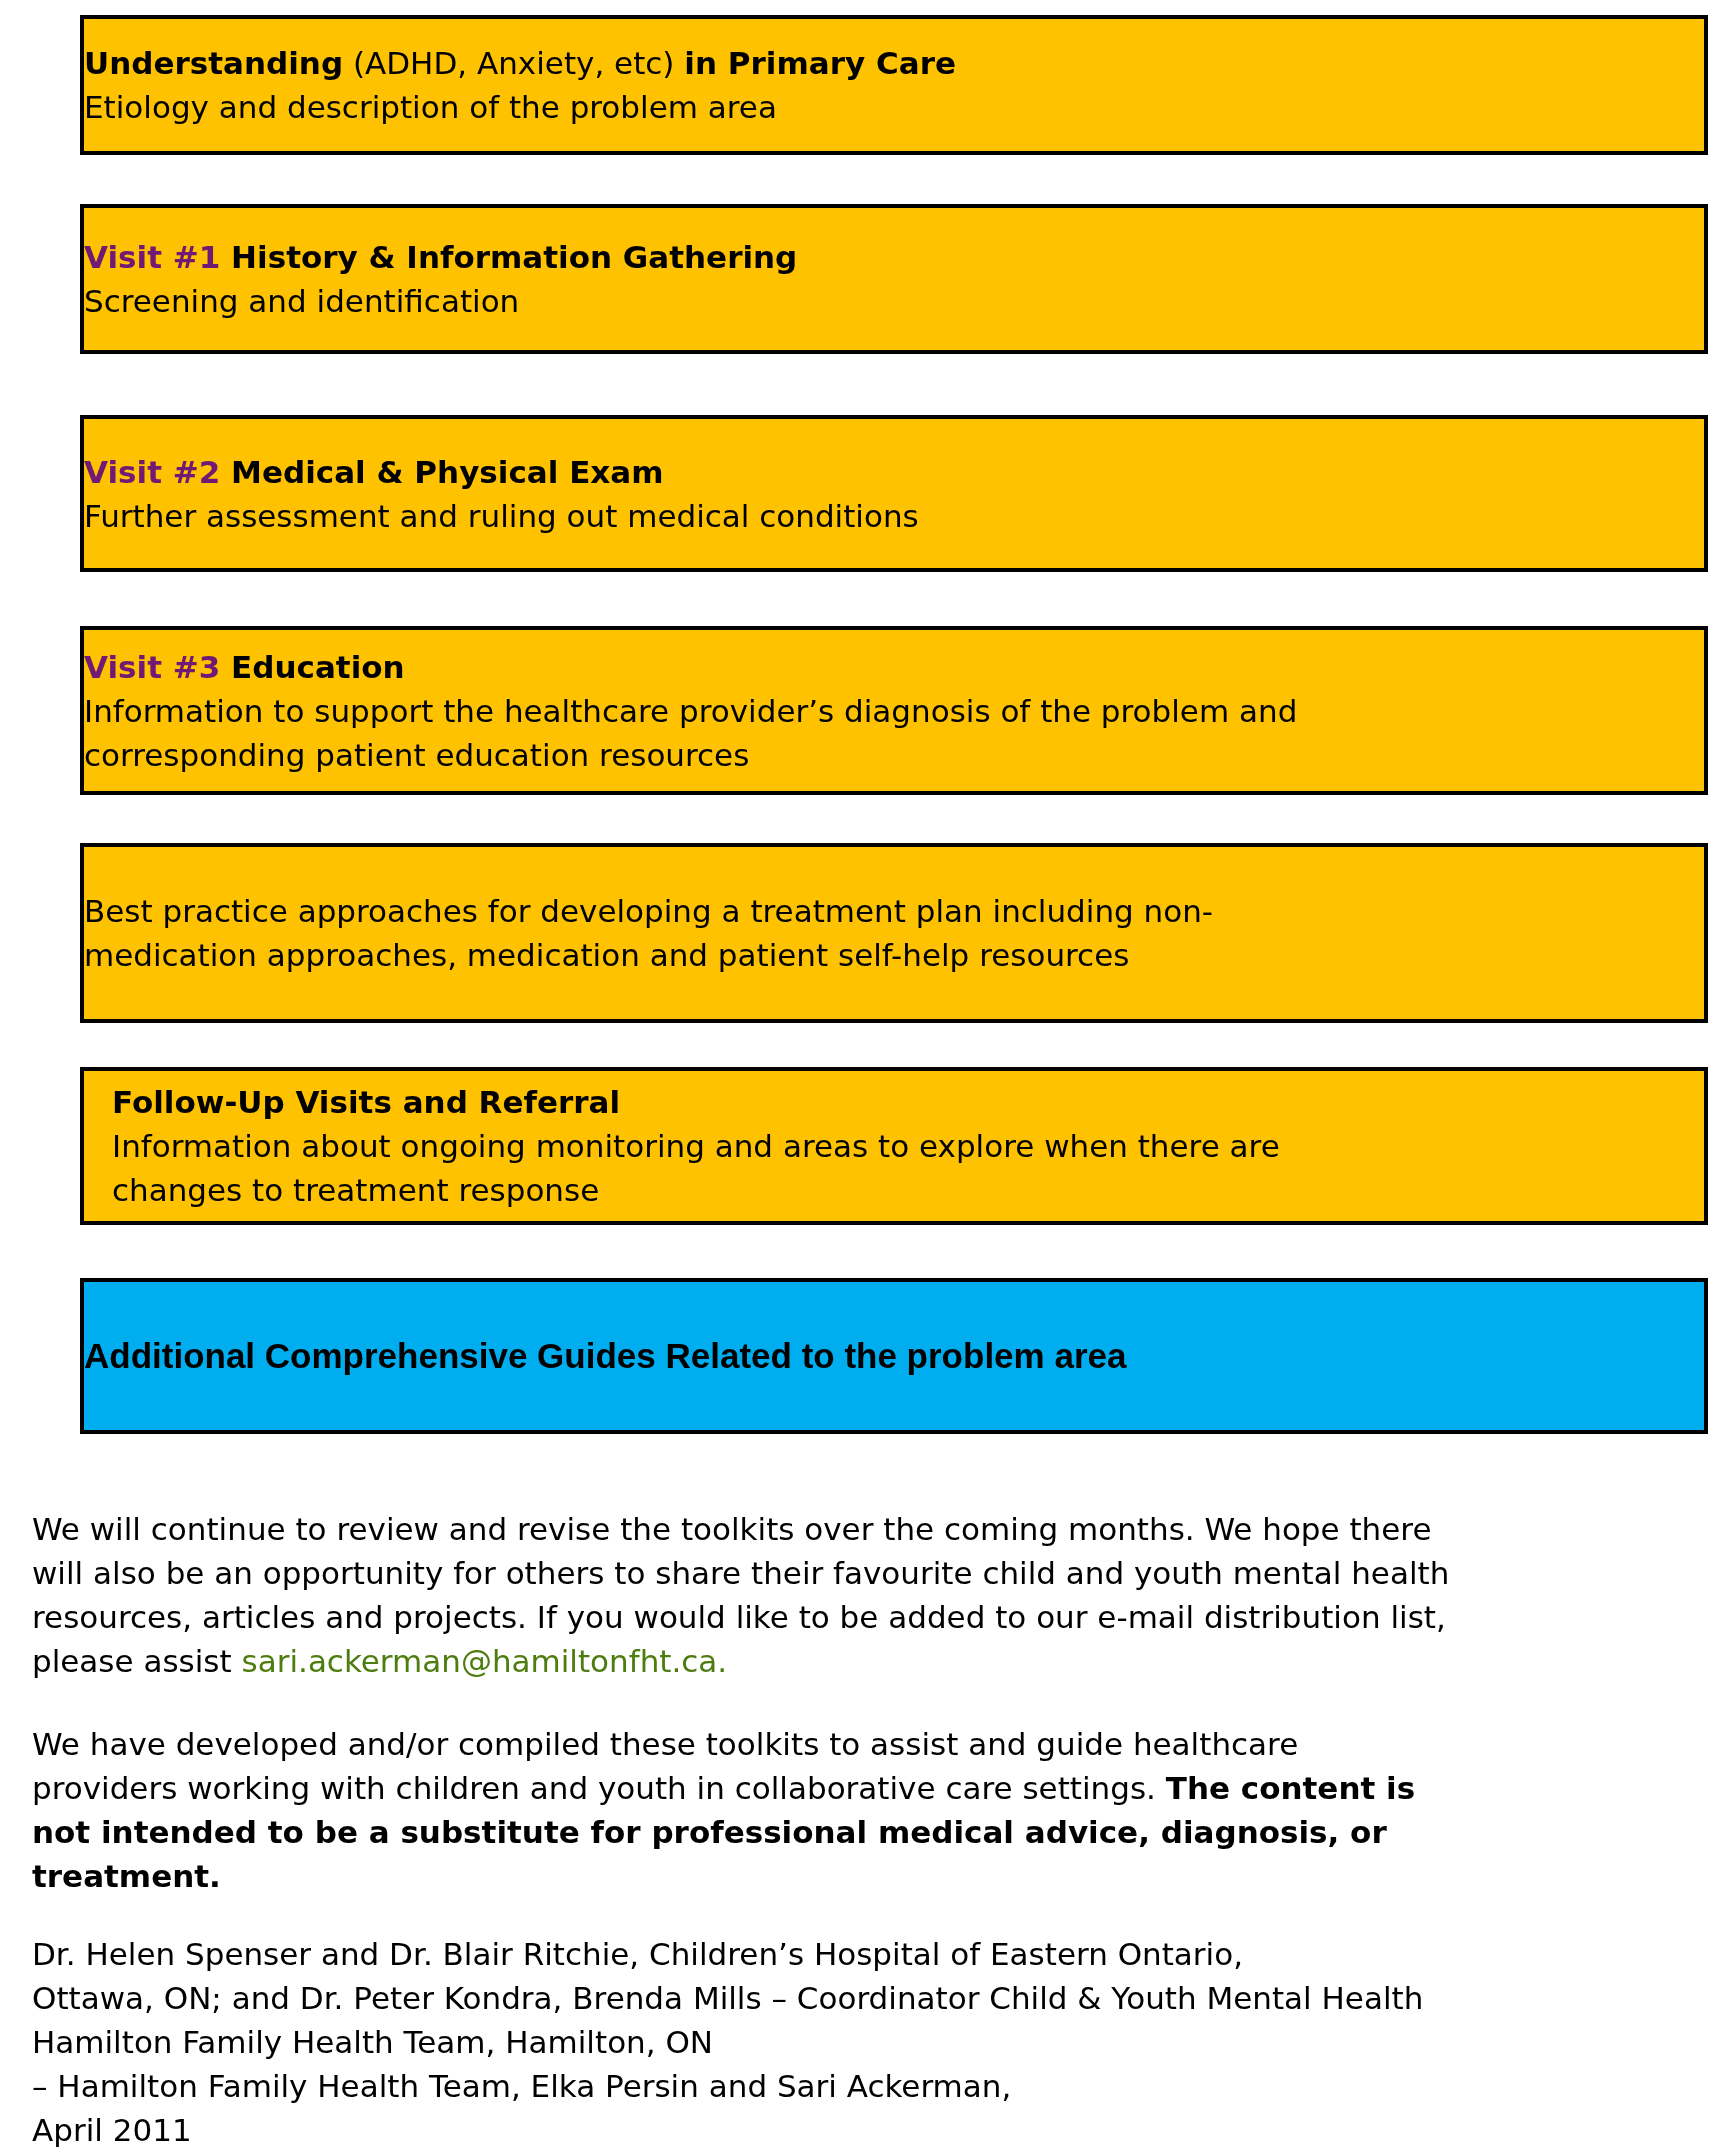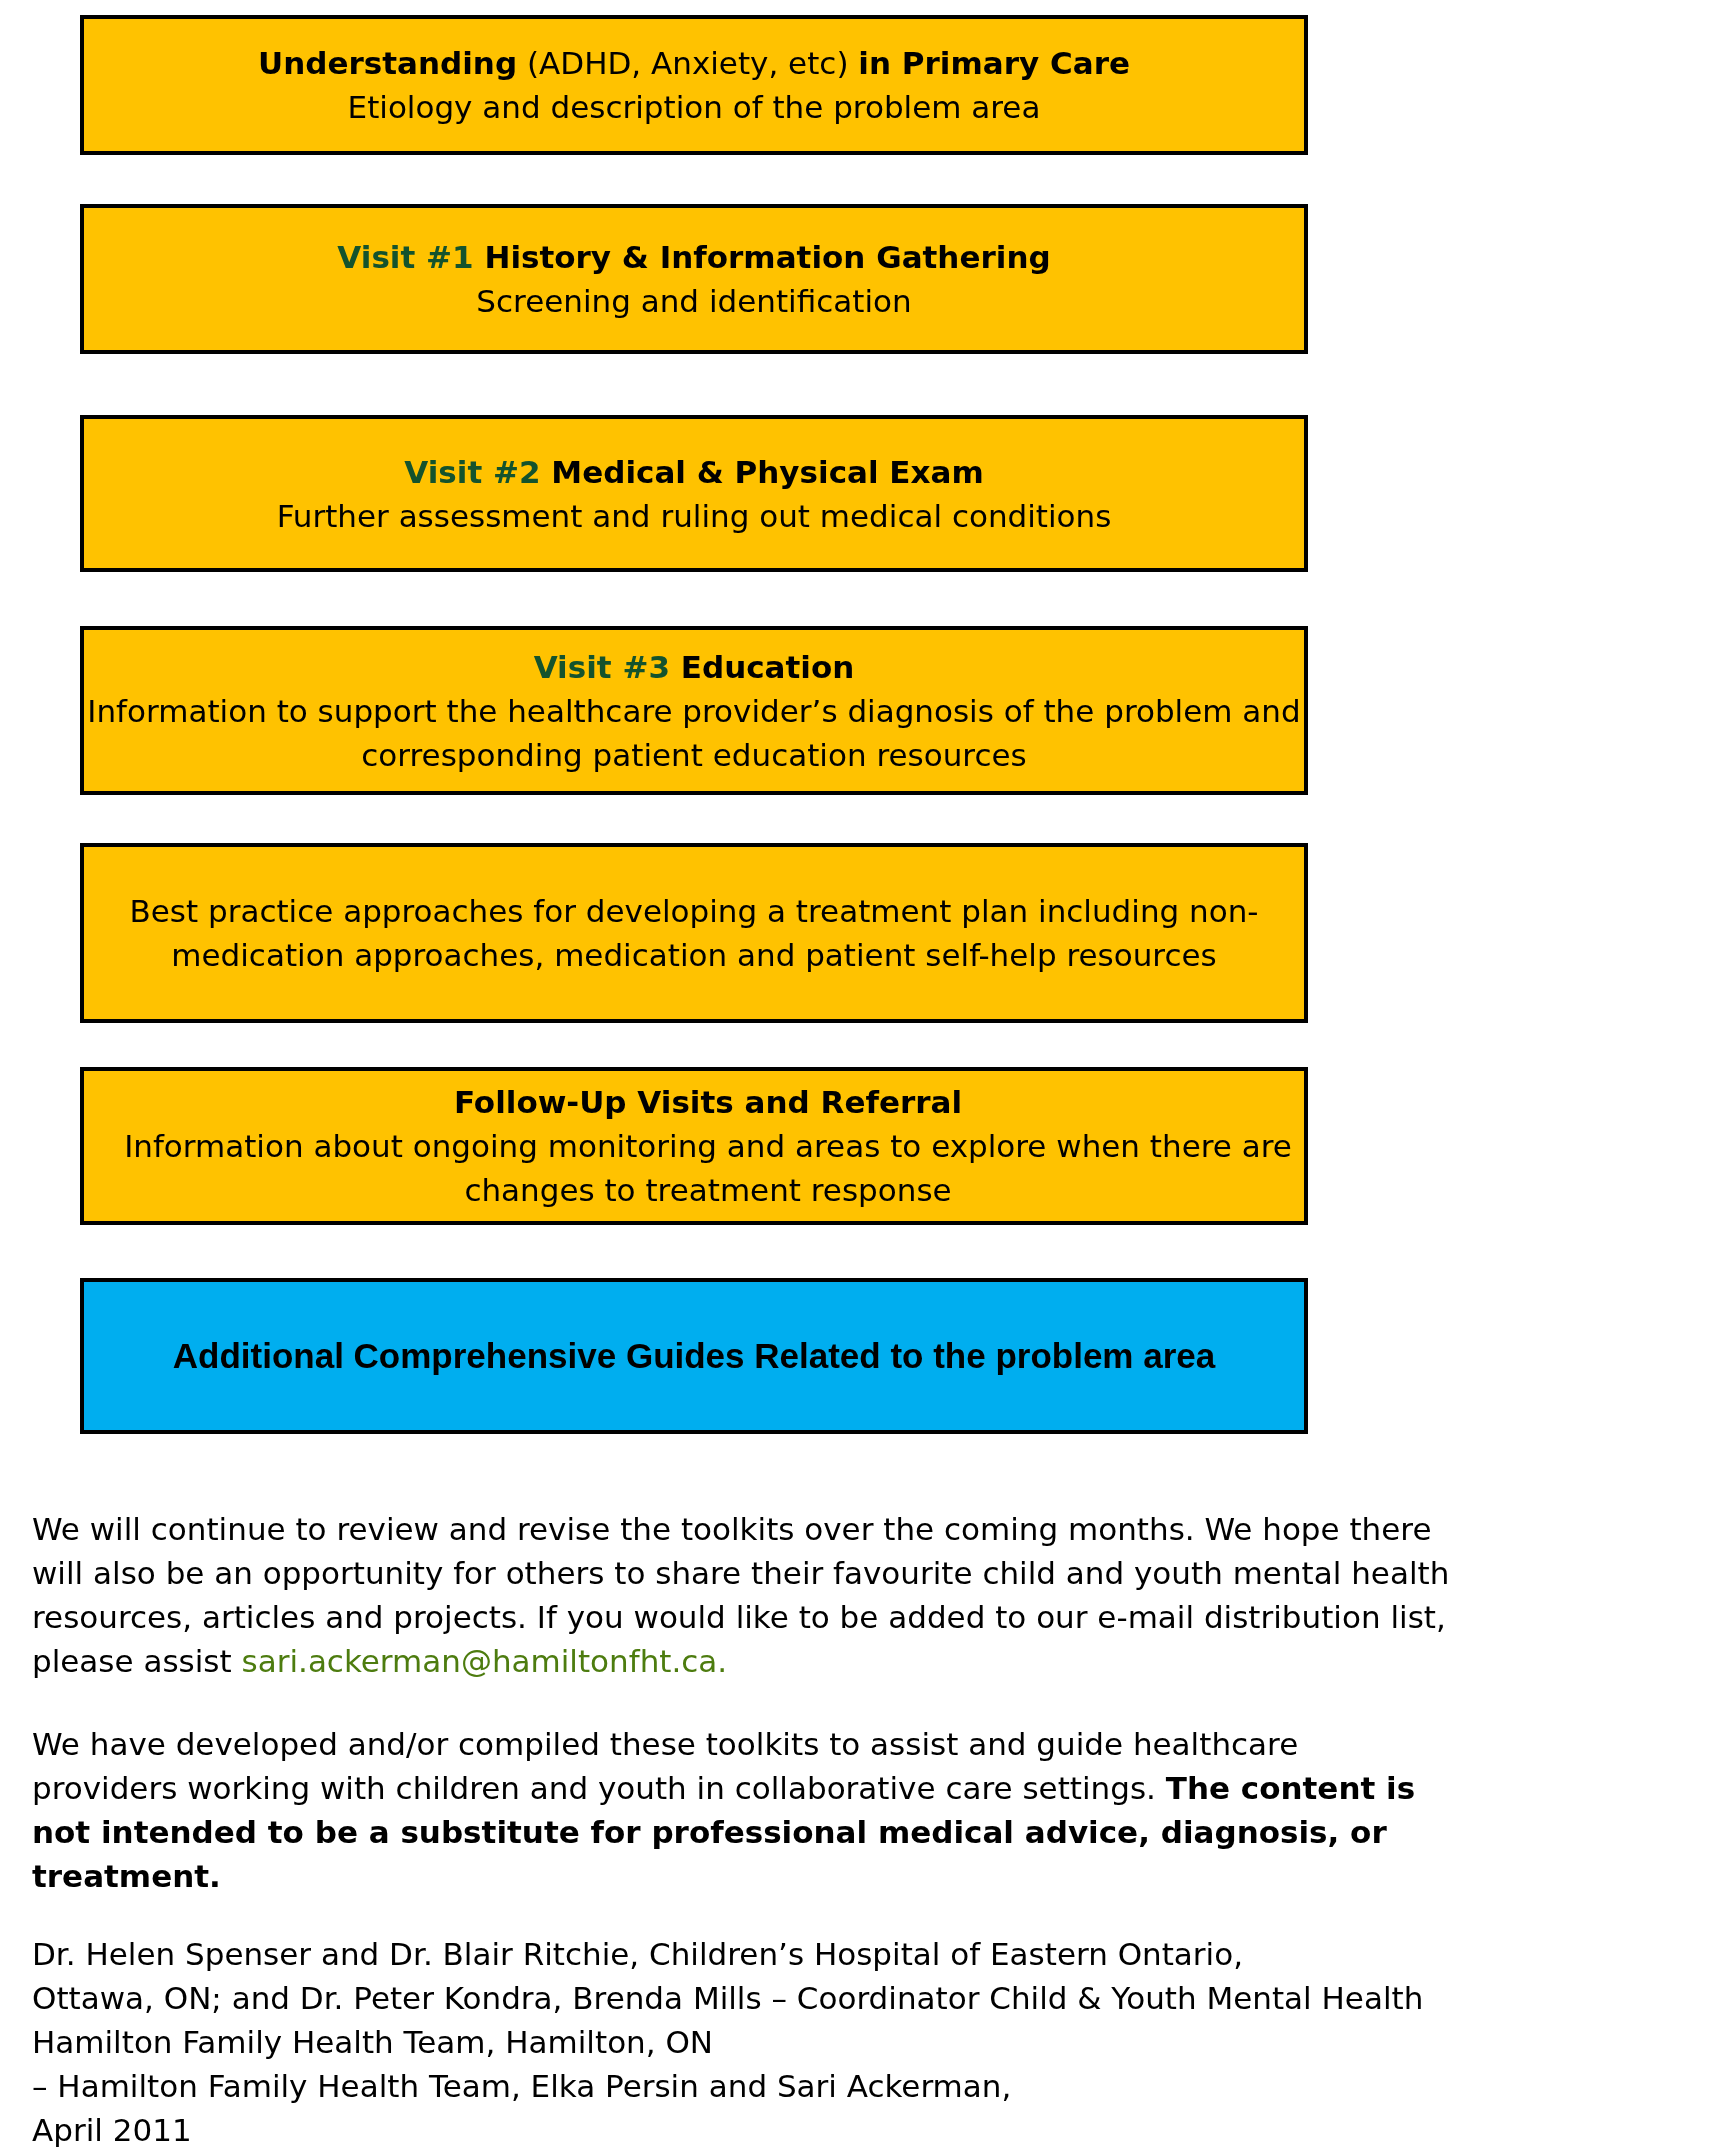--- a/index.html
+++ b/index.html
@@ -2,28 +2,28 @@
 <html style="font-size:13.4px"><head>
 <meta charset="utf-8">
 <style>
   html, body { margin: 0; padding: 0; }
   body { width: 1709px; height: 2154px; background: #ffffff; }
   .page {
     position: relative; width: 1709px; height: 2154px; background: #ffffff;
     font-family: "DejaVu Sans", sans-serif; color: #000000;
   }
   .fbox {
-    position: absolute; left: 80px; width: 1228px;
+    position: absolute; left: 80px; width: 1628px;
     background: #FFC200; border: 4.2px solid #000000; box-sizing: border-box;
-    display: flex; flex-direction: column; justify-content: center; align-items: center;
+    display: flex; flex-direction: column; justify-content: center; align-items: flex-start;
     text-align: center; font-size: 31px; line-height: 44px; color: #000000;
   }
   .bline { white-space: nowrap; }
   .b { font-weight: bold; }
-  .navy { font-weight: bold; color: #14532d; }
+  .navy { font-weight: bold; color: #701a75; }
   .box-understanding { top: 15px;   height: 140px; }
   .box-visit1        { top: 204px;  height: 150px; }
   .box-visit2        { top: 415px;  height: 157px; }
   .box-visit3        { top: 626px;  height: 169px; }
   .box-visit4        { top: 843px; height: 180px; }
   .box-followup      { top: 1067px; height: 158px; padding-left: 28px; }
   .box-guides {
     top: 1278px; height: 156px; background: #00AEEF;
     font-family: "Liberation Sans", sans-serif; font-size: 35px; font-weight: bold;
   }

